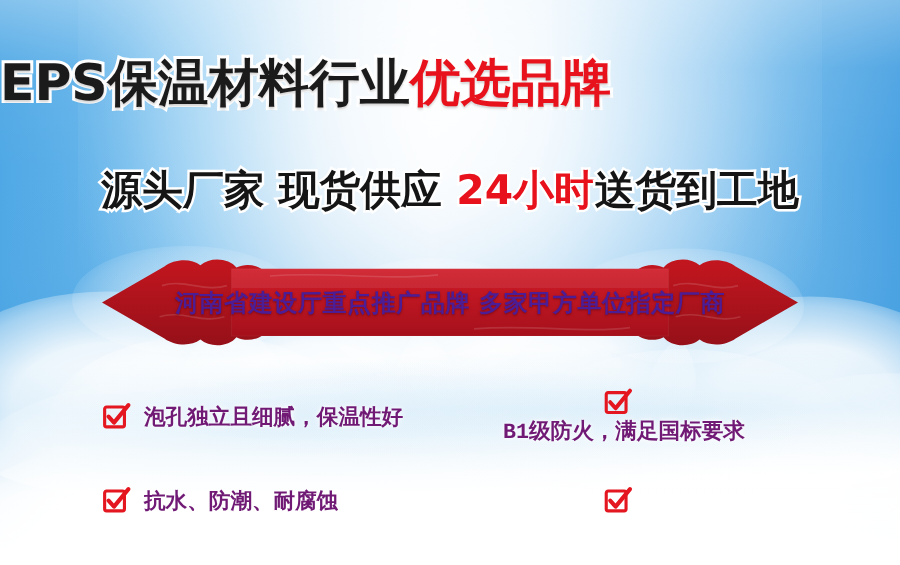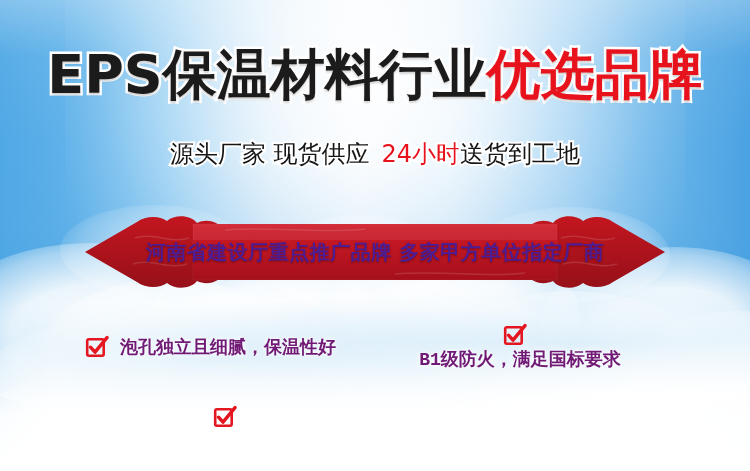--- a/index.html
+++ b/index.html
@@ -101,22 +101,21 @@
         rgba(150,205,240,0.26) 0%,
         rgba(150,205,240,0.0) 58%);
   }
 
   
   .headline {
     position: absolute;
     top: 48px;
     left: 0;
     width: 100%;
-    text-align: center;
-    font-size: 54px;
+    font-size: 42px;
     font-weight: 900;
     letter-spacing: 0px;
     line-height: 1;
     white-space: nowrap;
     z-index: 6;
   }
   .headline .hl-dark {
     color: #1b1b1b;
     -webkit-text-stroke: 5px #ffffff;
     paint-order: stroke fill;
@@ -129,22 +128,22 @@
     text-shadow: 0 2px 2px rgba(0,0,0,0.18);
   }
 
   
   .subhead {
     position: absolute;
     top: 142px;
     left: 0;
     width: 100%;
     text-align: center;
-    font-size: 24px;
-    font-weight: 400;
+    font-size: 34px;
+    font-weight: 700;
     line-height: 1;
     white-space: nowrap;
     z-index: 6;
   }
   .subhead .sh-dark {
     color: #151515;
     -webkit-text-stroke: 4px #ffffff;
     paint-order: stroke fill;
   }
   .subhead .sh-red {
@@ -311,20 +310,29 @@
           <svg width="24" height="24" viewBox="0 0 24 24">
             <rect x="2.2" y="4.2" width="16.5" height="16.5" rx="1.6" fill="none" stroke="#e4161f" stroke-width="2.6"></rect>
             <path d="M5.5 12.2 L10 17.2 L22 2.6" fill="none" stroke="#e4161f" stroke-width="3.4" stroke-linecap="round" stroke-linejoin="round"></path>
           </svg>
         </span>
         <span class="feat-label">B1级防火，满足国标要求</span>
       </div>
     </div>
 
     <div class="feat-row" style="margin-top:12px;">
+      <div class="feat-cell c1">
+        <span class="check-icon">
+          <svg width="24" height="24" viewBox="0 0 24 24">
+            <rect x="2.2" y="4.2" width="16.5" height="16.5" rx="1.6" fill="none" stroke="#e4161f" stroke-width="2.6"></rect>
+            <path d="M5.5 12.2 L10 17.2 L22 2.6" fill="none" stroke="#e4161f" stroke-width="3.4" stroke-linecap="round" stroke-linejoin="round"></path>
+          </svg>
+        </span>
+        <span class="feat-label">抗水、防潮、耐腐蚀</span>
+      </div>
       <div class="feat-cell c2">
         <span class="check-icon">
           <svg width="24" height="24" viewBox="0 0 24 24">
             <rect x="2.2" y="4.2" width="16.5" height="16.5" rx="1.6" fill="none" stroke="#e4161f" stroke-width="2.6"></rect>
             <path d="M5.5 12.2 L10 17.2 L22 2.6" fill="none" stroke="#e4161f" stroke-width="3.4" stroke-linecap="round" stroke-linejoin="round"></path>
           </svg>
         </span>
       </div>
     </div>
 

